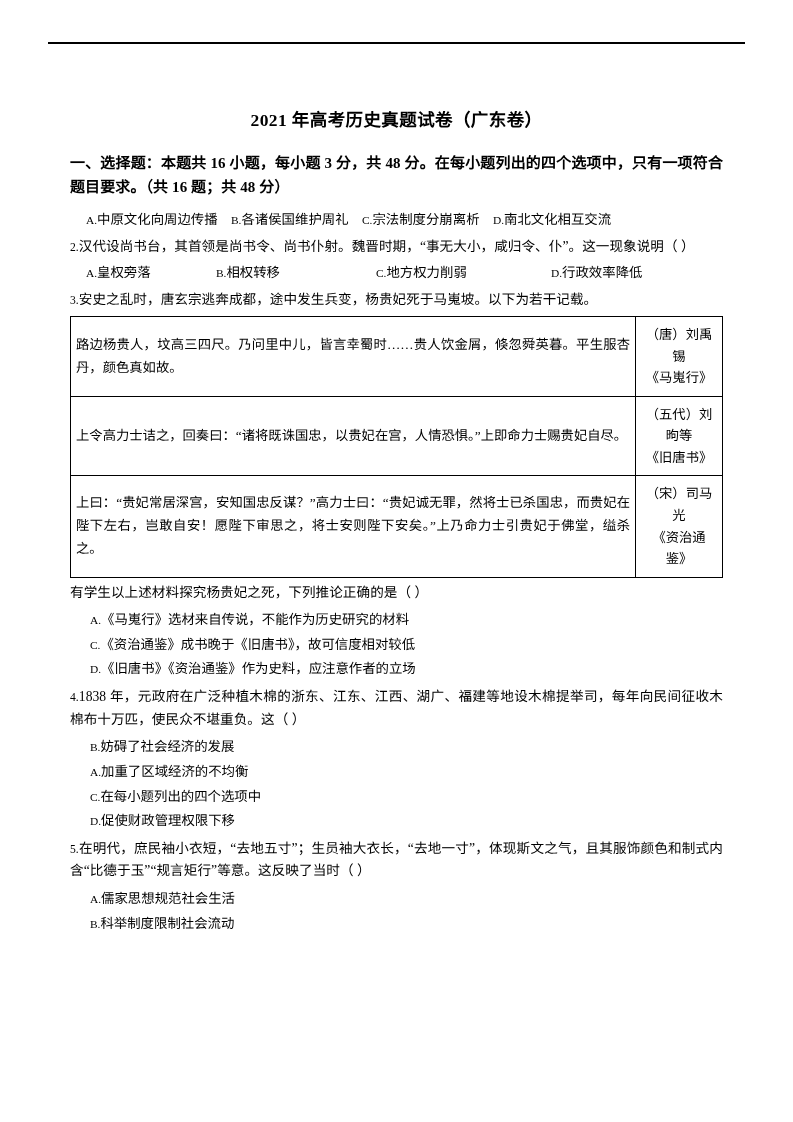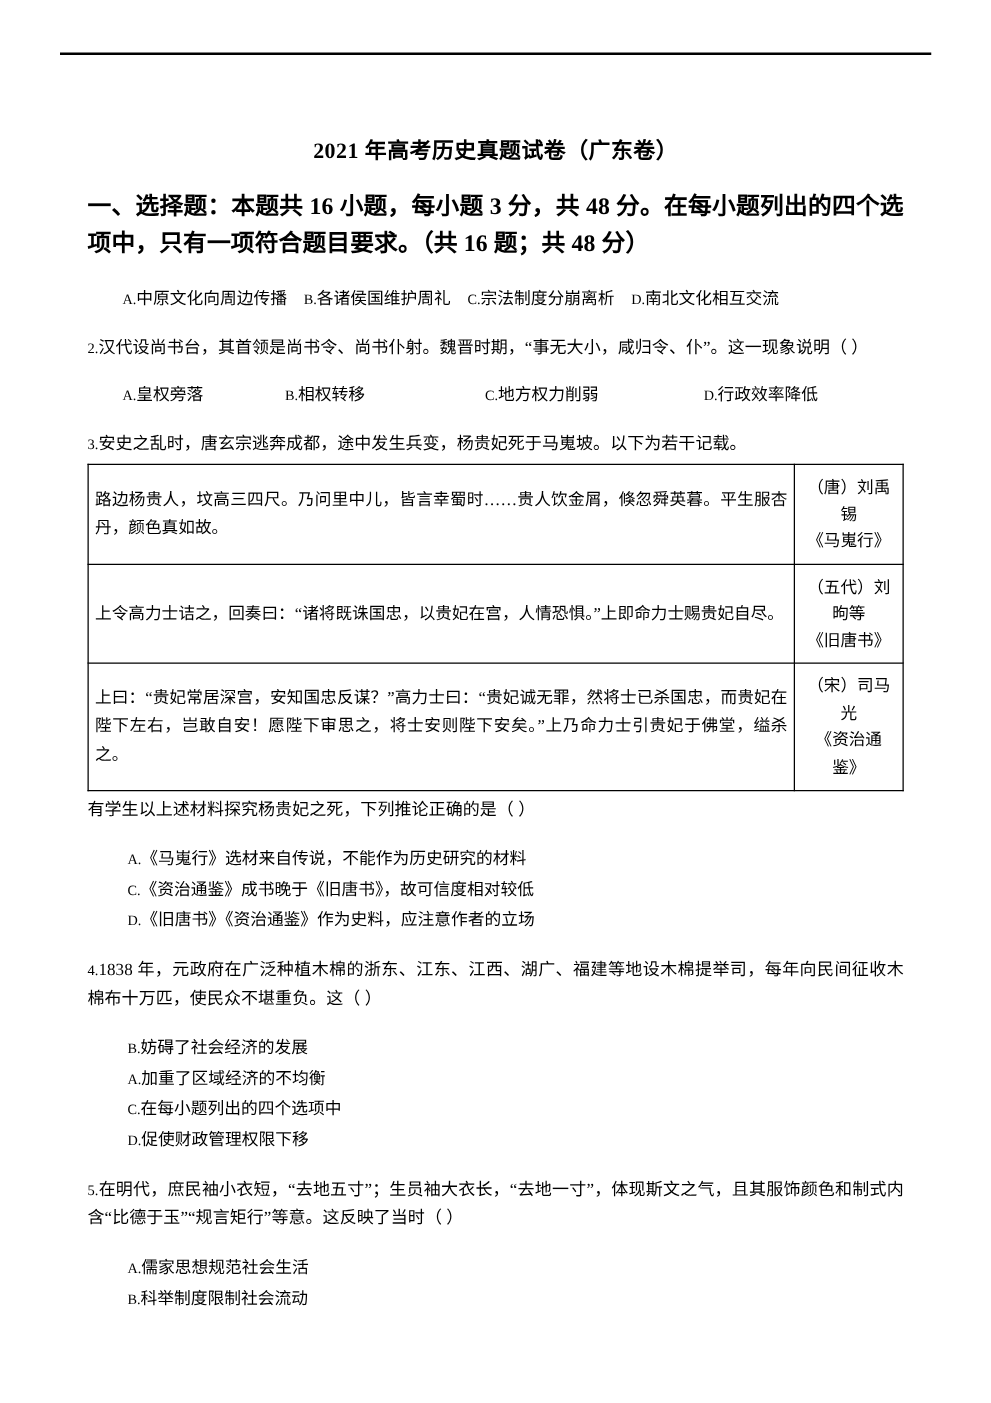--- a/index.html
+++ b/index.html
@@ -39,39 +39,39 @@
   }
   .doc-title {
     text-align: center;
     font-size: 17.5px;
     font-weight: bold;
     letter-spacing: 0.4px;
     margin: 0 0 18px 0;
     line-height: 1.4;
   }
   .section-header {
-    font-size: 19px;
+    font-size: 15px;
     font-weight: bold;
     line-height: 1.62;
     margin: 0 0 10px 0;
     text-align: justify;
     letter-spacing: 0.1px;
   }
   .q-stem {
     font-size: 13.6px;
     line-height: 1.66;
     margin: 0;
     text-align: justify;
     letter-spacing: 0.05px;
   }
   .q-num {
     font-size: 11.6px;
   }
   .opts {
-    margin: 16px;
+    margin: 4px;
     padding: 0;
   }
   .opt-row {
     font-size: 13.4px;
     line-height: 1.68;
     padding-left: 12px;
     white-space: nowrap;
   }
   .opt-row.inline-group {
     display: block;

